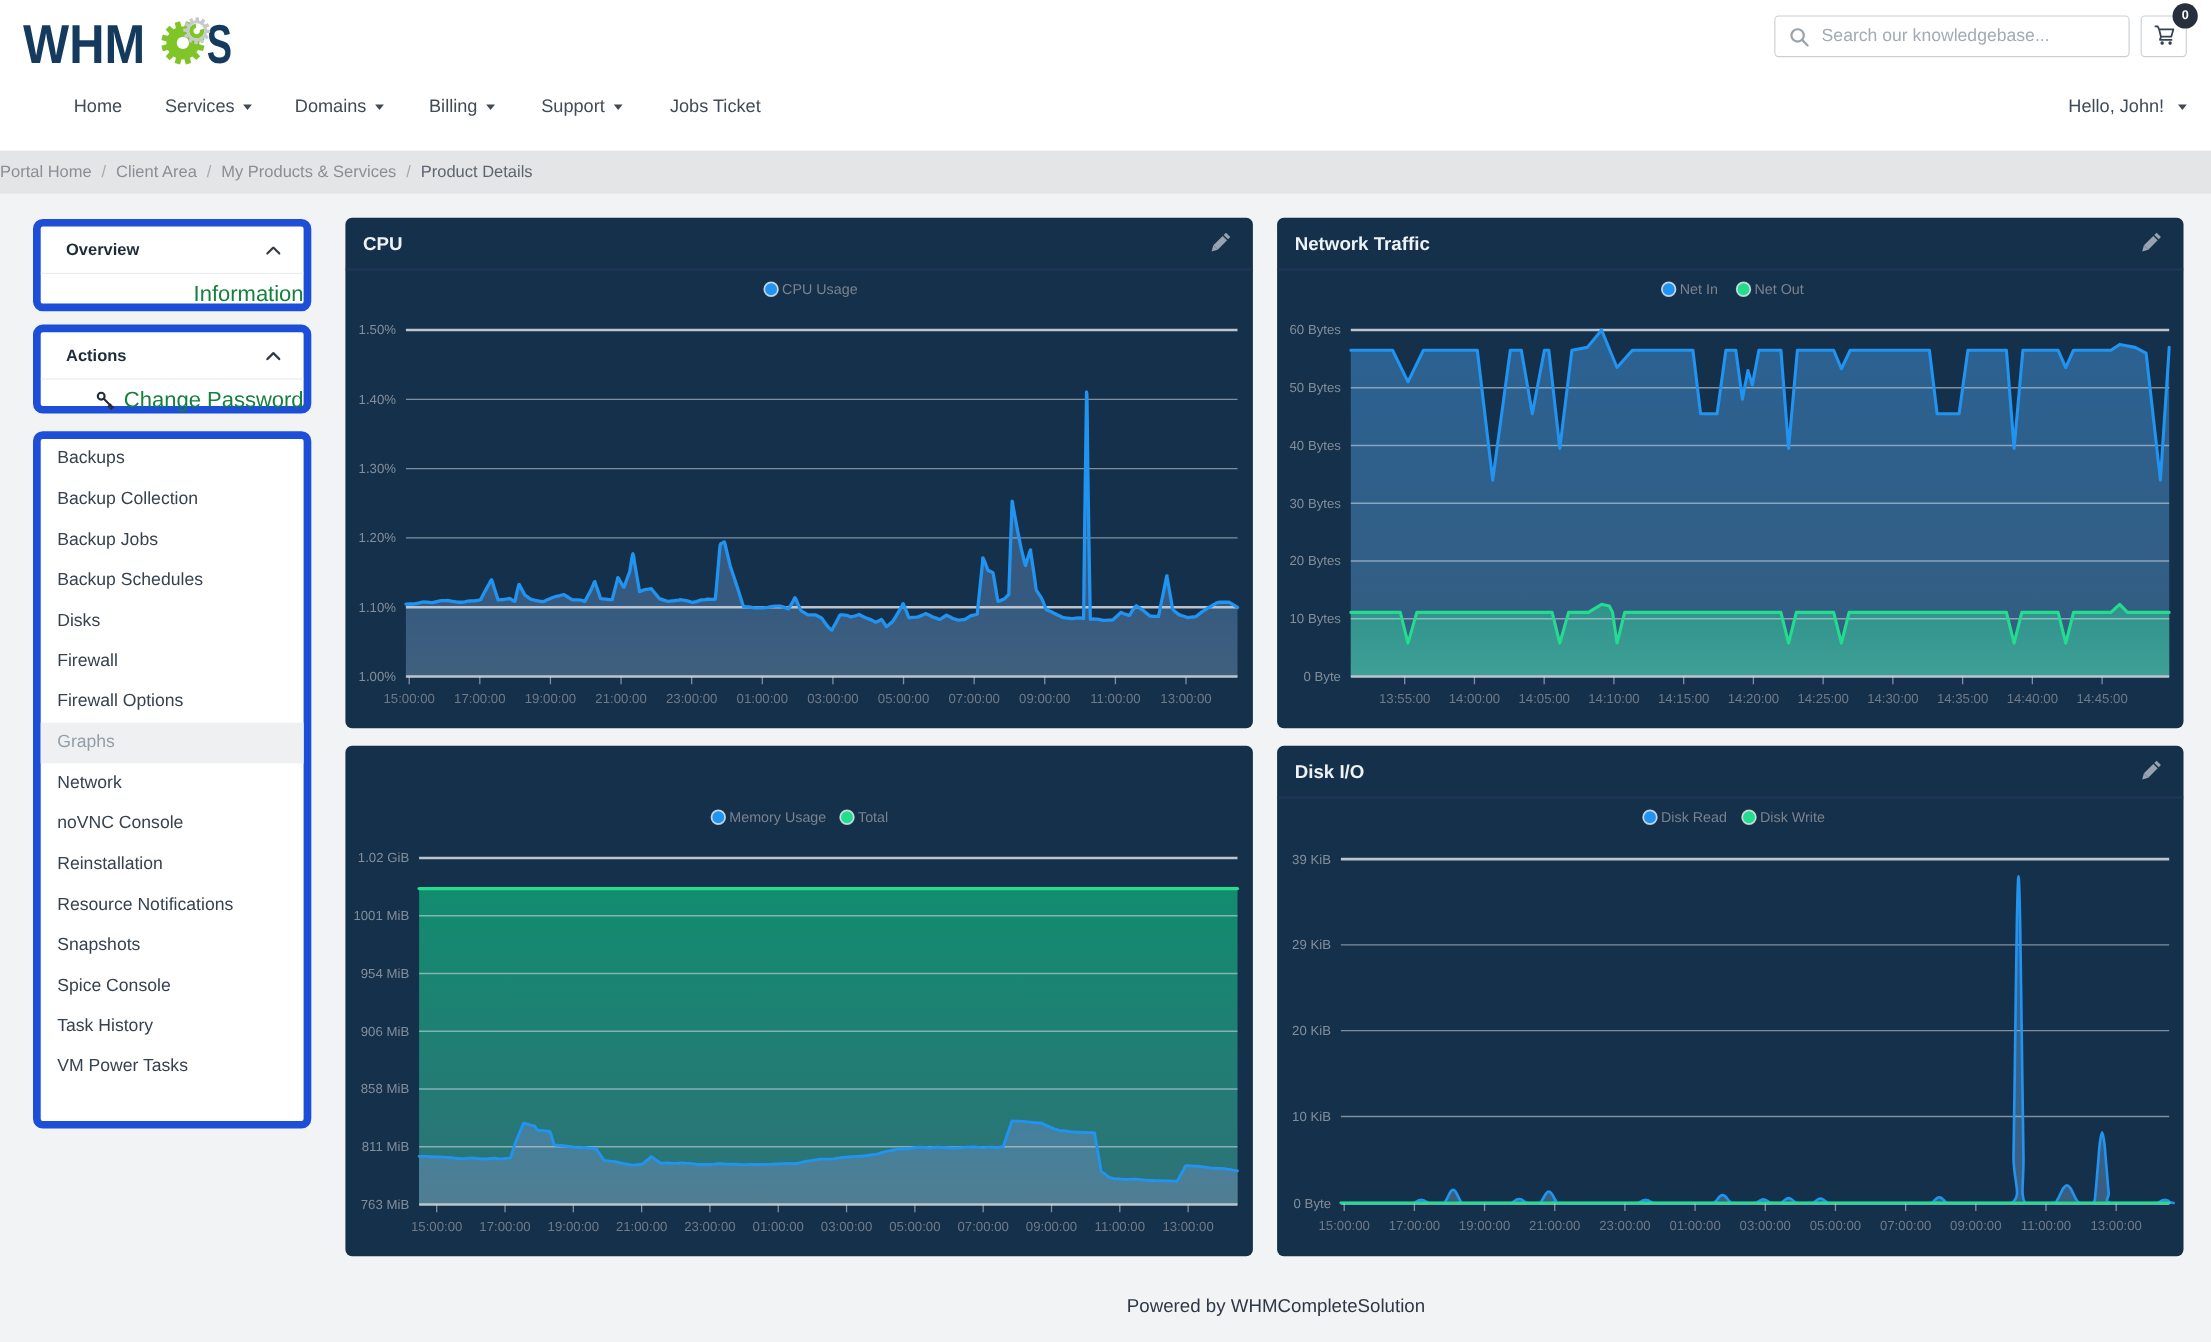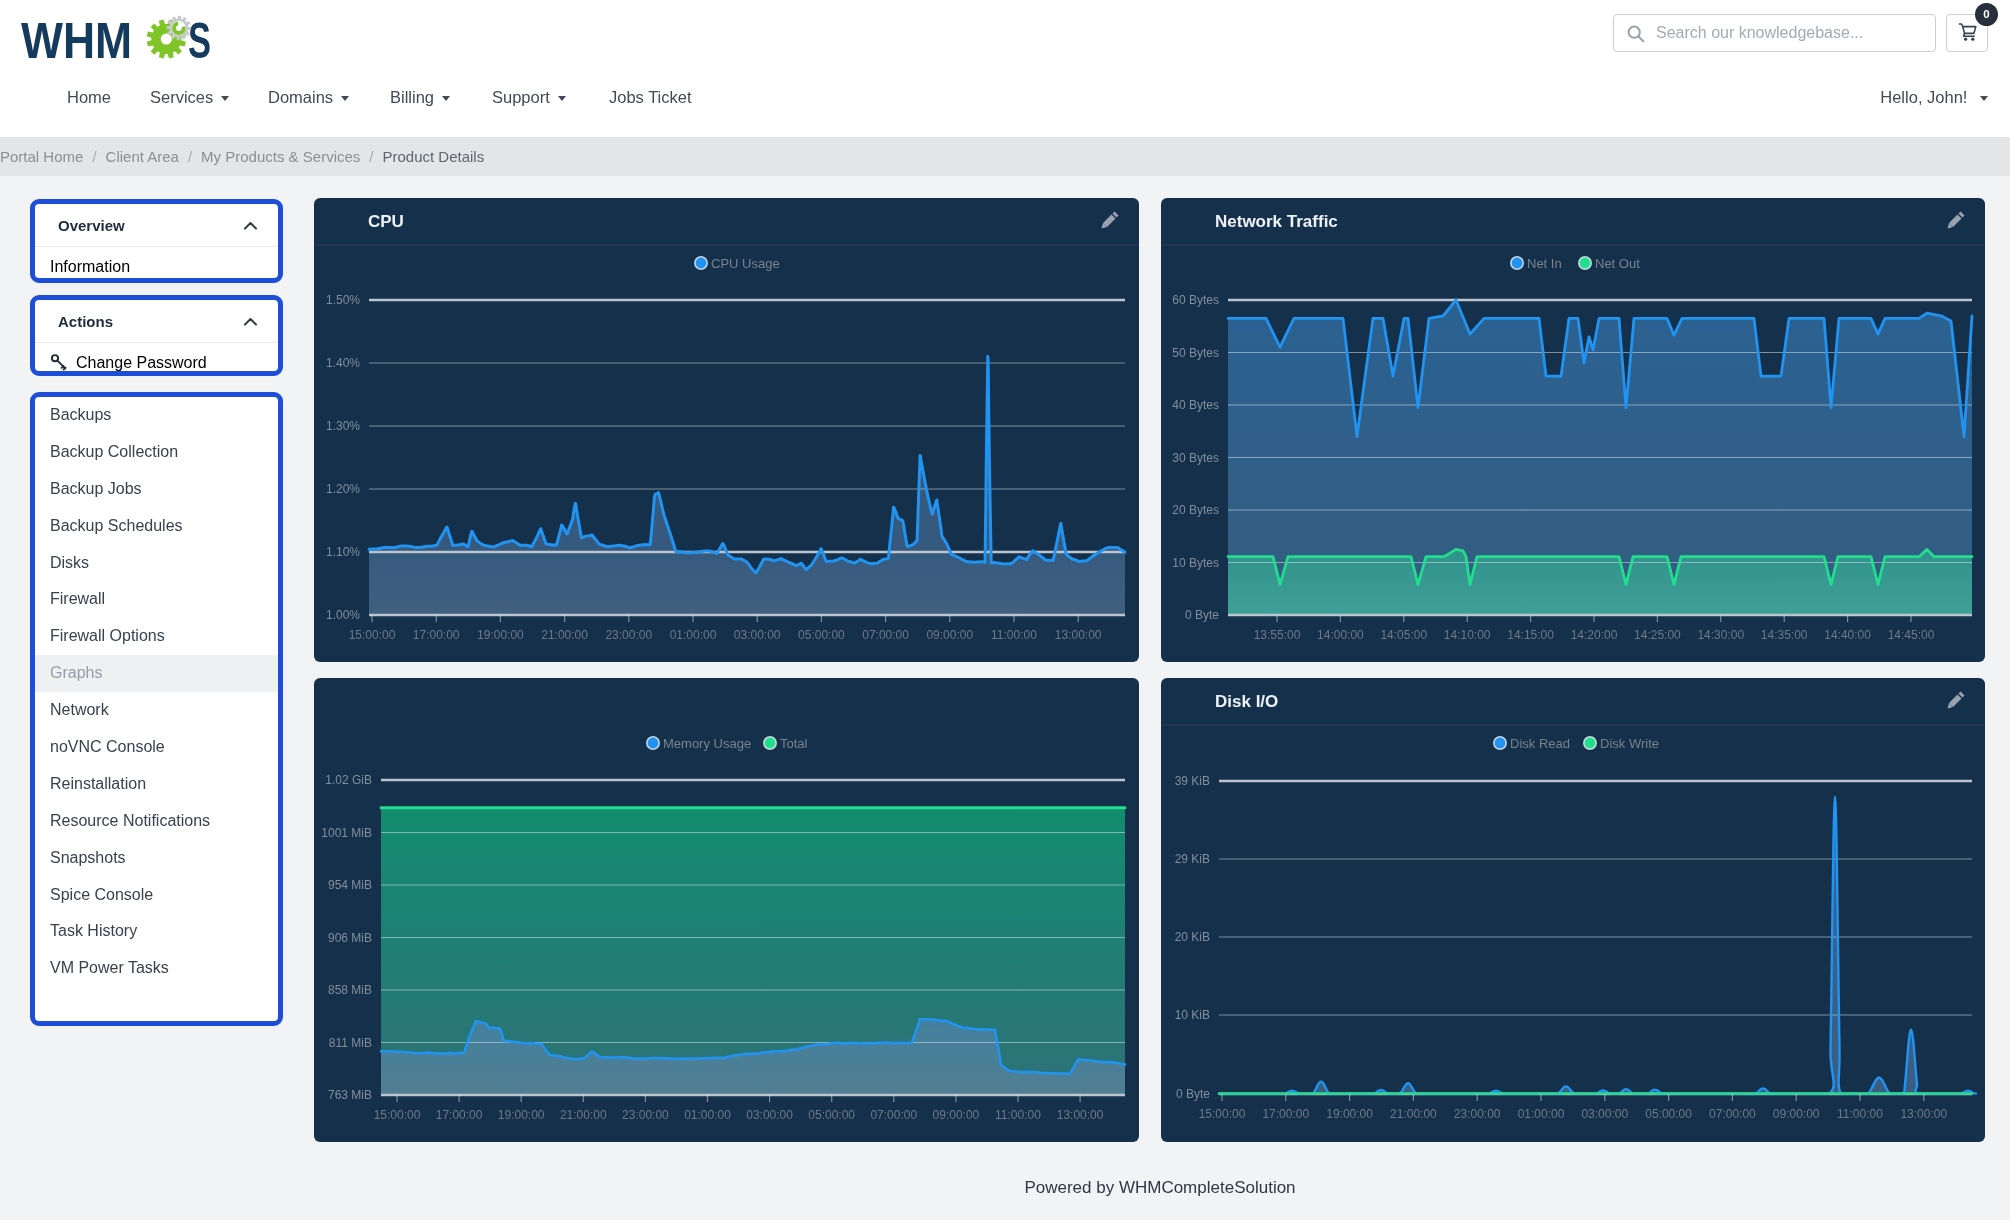--- a/index.html
+++ b/index.html
@@ -9,29 +9,29 @@
 .caret { display:inline-block; width:0; height:0; border-left:4.5px solid transparent; border-right:4.5px solid transparent; border-top:5px solid #414b55; margin-left:8px; vertical-align:2px; }
 .hello { position:absolute; top:88px; right:22px; font-size:16.5px; color:#414b55; }
 .search { position:absolute; left:1613px; top:14px; width:323px; height:38px; border:1px solid #c9ced3; border-radius:4px; background:#fff; }
 .search .ph { position:absolute; left:42px; top:9px; font-size:16px; color:#a2abb5;text-align:right; }
 .cartbtn { position:absolute; left:1946px; top:14px; width:42px; height:38px; border:1px solid #c9ced3; border-radius:4px; background:#fff; }
 .badge { position:absolute; left:1975px; top:3px; width:23px; height:23px; border-radius:50%; background:#272e3c; color:#fff; font-size:11.5px; font-weight:bold; text-align:center; line-height:23px; }
 .bc { position:absolute; left:0; top:137px; width:2010px; height:39px; background:#e4e5e6; font-size:15px; line-height:39px; }
 .bc-link { color:#8a8f94; }
 .bc-sep { color:#a7abaf; margin:0 9px; }
 .bc-act { color:#5c6670; }
-.card { position:absolute; left:30px; width:253px; background:#fff; border:5px solid #1d4ed8; border-radius:9px; }
+.card { position:absolute; left:30px; width:253px; background:#fff; border:7px solid #1d4ed8; border-radius:9px; }
 .card-h { position:relative; height:43px; line-height:44px; padding-left:23px; font-size:15px; font-weight:bold; color:#1d2b3a; border-bottom:1px solid #e8eaec; }
 .card-h3 { padding-left:15px; }
-.card-item { height:39px; line-height:39px; padding-left:15px; font-size:16px; color:#000000; }
+.card-item { height:39px; line-height:39px; padding-left:15px; font-size:20px; color:#15803d;text-align:right; }
 .svc-item { height:36.9px; line-height:36.9px; padding-left:15px; font-size:16px; color:#37424e; }
 .svc-item.active { background:#eef0f1; color:#939ea9; }
 .panel { position:absolute; height:464px; background:#15304a; border-radius:6px; overflow:hidden; }
 .panel-h { position:relative; height:48px; border-bottom:2px solid #223457; }
-.panel-t { position:absolute; left:16px; top:14px; font-size:17px; font-weight:bold; color:#eef2f6;margin-left:38px; }
+.panel-t { position:absolute; left:16px; top:14px; font-size:17px; font-weight:bold; color:#eef2f6; }
 .footer { position:absolute; left:0; top:1178px; width:2320px; text-align:center; font-size:17px; color:#2e3845; }
 text { font-family:"Liberation Sans",sans-serif; }
 </style></head>
 <body>
 <div class="hdr">
 <svg width="218" height="70" viewBox="0 0 218 70" style="position:absolute;left:21px;top:3px">
 <text x="0" y="54.5" font-family="Liberation Sans, sans-serif" font-weight="bold" font-size="50" fill="#143a5e" textLength="111" lengthAdjust="spacingAndGlyphs">WHM</text>
 <text x="167" y="54.5" font-family="Liberation Sans, sans-serif" font-weight="bold" font-size="50" fill="#143a5e" textLength="23" lengthAdjust="spacingAndGlyphs">S</text>
 <path d="M160.3,36.5 L160.2,37.2 L164.9,38.7 L163.6,43.4 L158.9,42.4 L158.0,43.9 L157.6,44.5 L161.0,48.1 L157.5,51.6 L153.9,48.3 L152.4,49.2 L151.7,49.6 L152.8,54.3 L148.0,55.6 L146.6,50.9 L144.8,51.0 L144.1,50.9 L142.6,55.6 L137.9,54.3 L138.9,49.6 L137.4,48.7 L136.8,48.3 L133.2,51.7 L129.7,48.2 L133.0,44.6 L132.1,43.1 L131.7,42.4 L127.0,43.5 L125.7,38.7 L130.4,37.3 L130.3,35.5 L130.4,34.8 L125.7,33.3 L127.0,28.6 L131.7,29.6 L132.6,28.1 L133.0,27.5 L129.6,23.9 L133.1,20.4 L136.7,23.7 L138.2,22.8 L138.9,22.4 L137.8,17.7 L142.6,16.4 L144.0,21.1 L145.8,21.0 L146.5,21.1 L148.0,16.4 L152.7,17.7 L151.7,22.4 L153.2,23.3 L153.8,23.7 L157.4,20.3 L160.9,23.8 L157.6,27.4 L158.5,28.9 L158.9,29.6 L163.6,28.5 L164.9,33.3 L160.2,34.7 Z" fill="#7fc527"></path>
 <circle cx="145.3" cy="36" r="5.6" fill="#ffffff"></circle>

